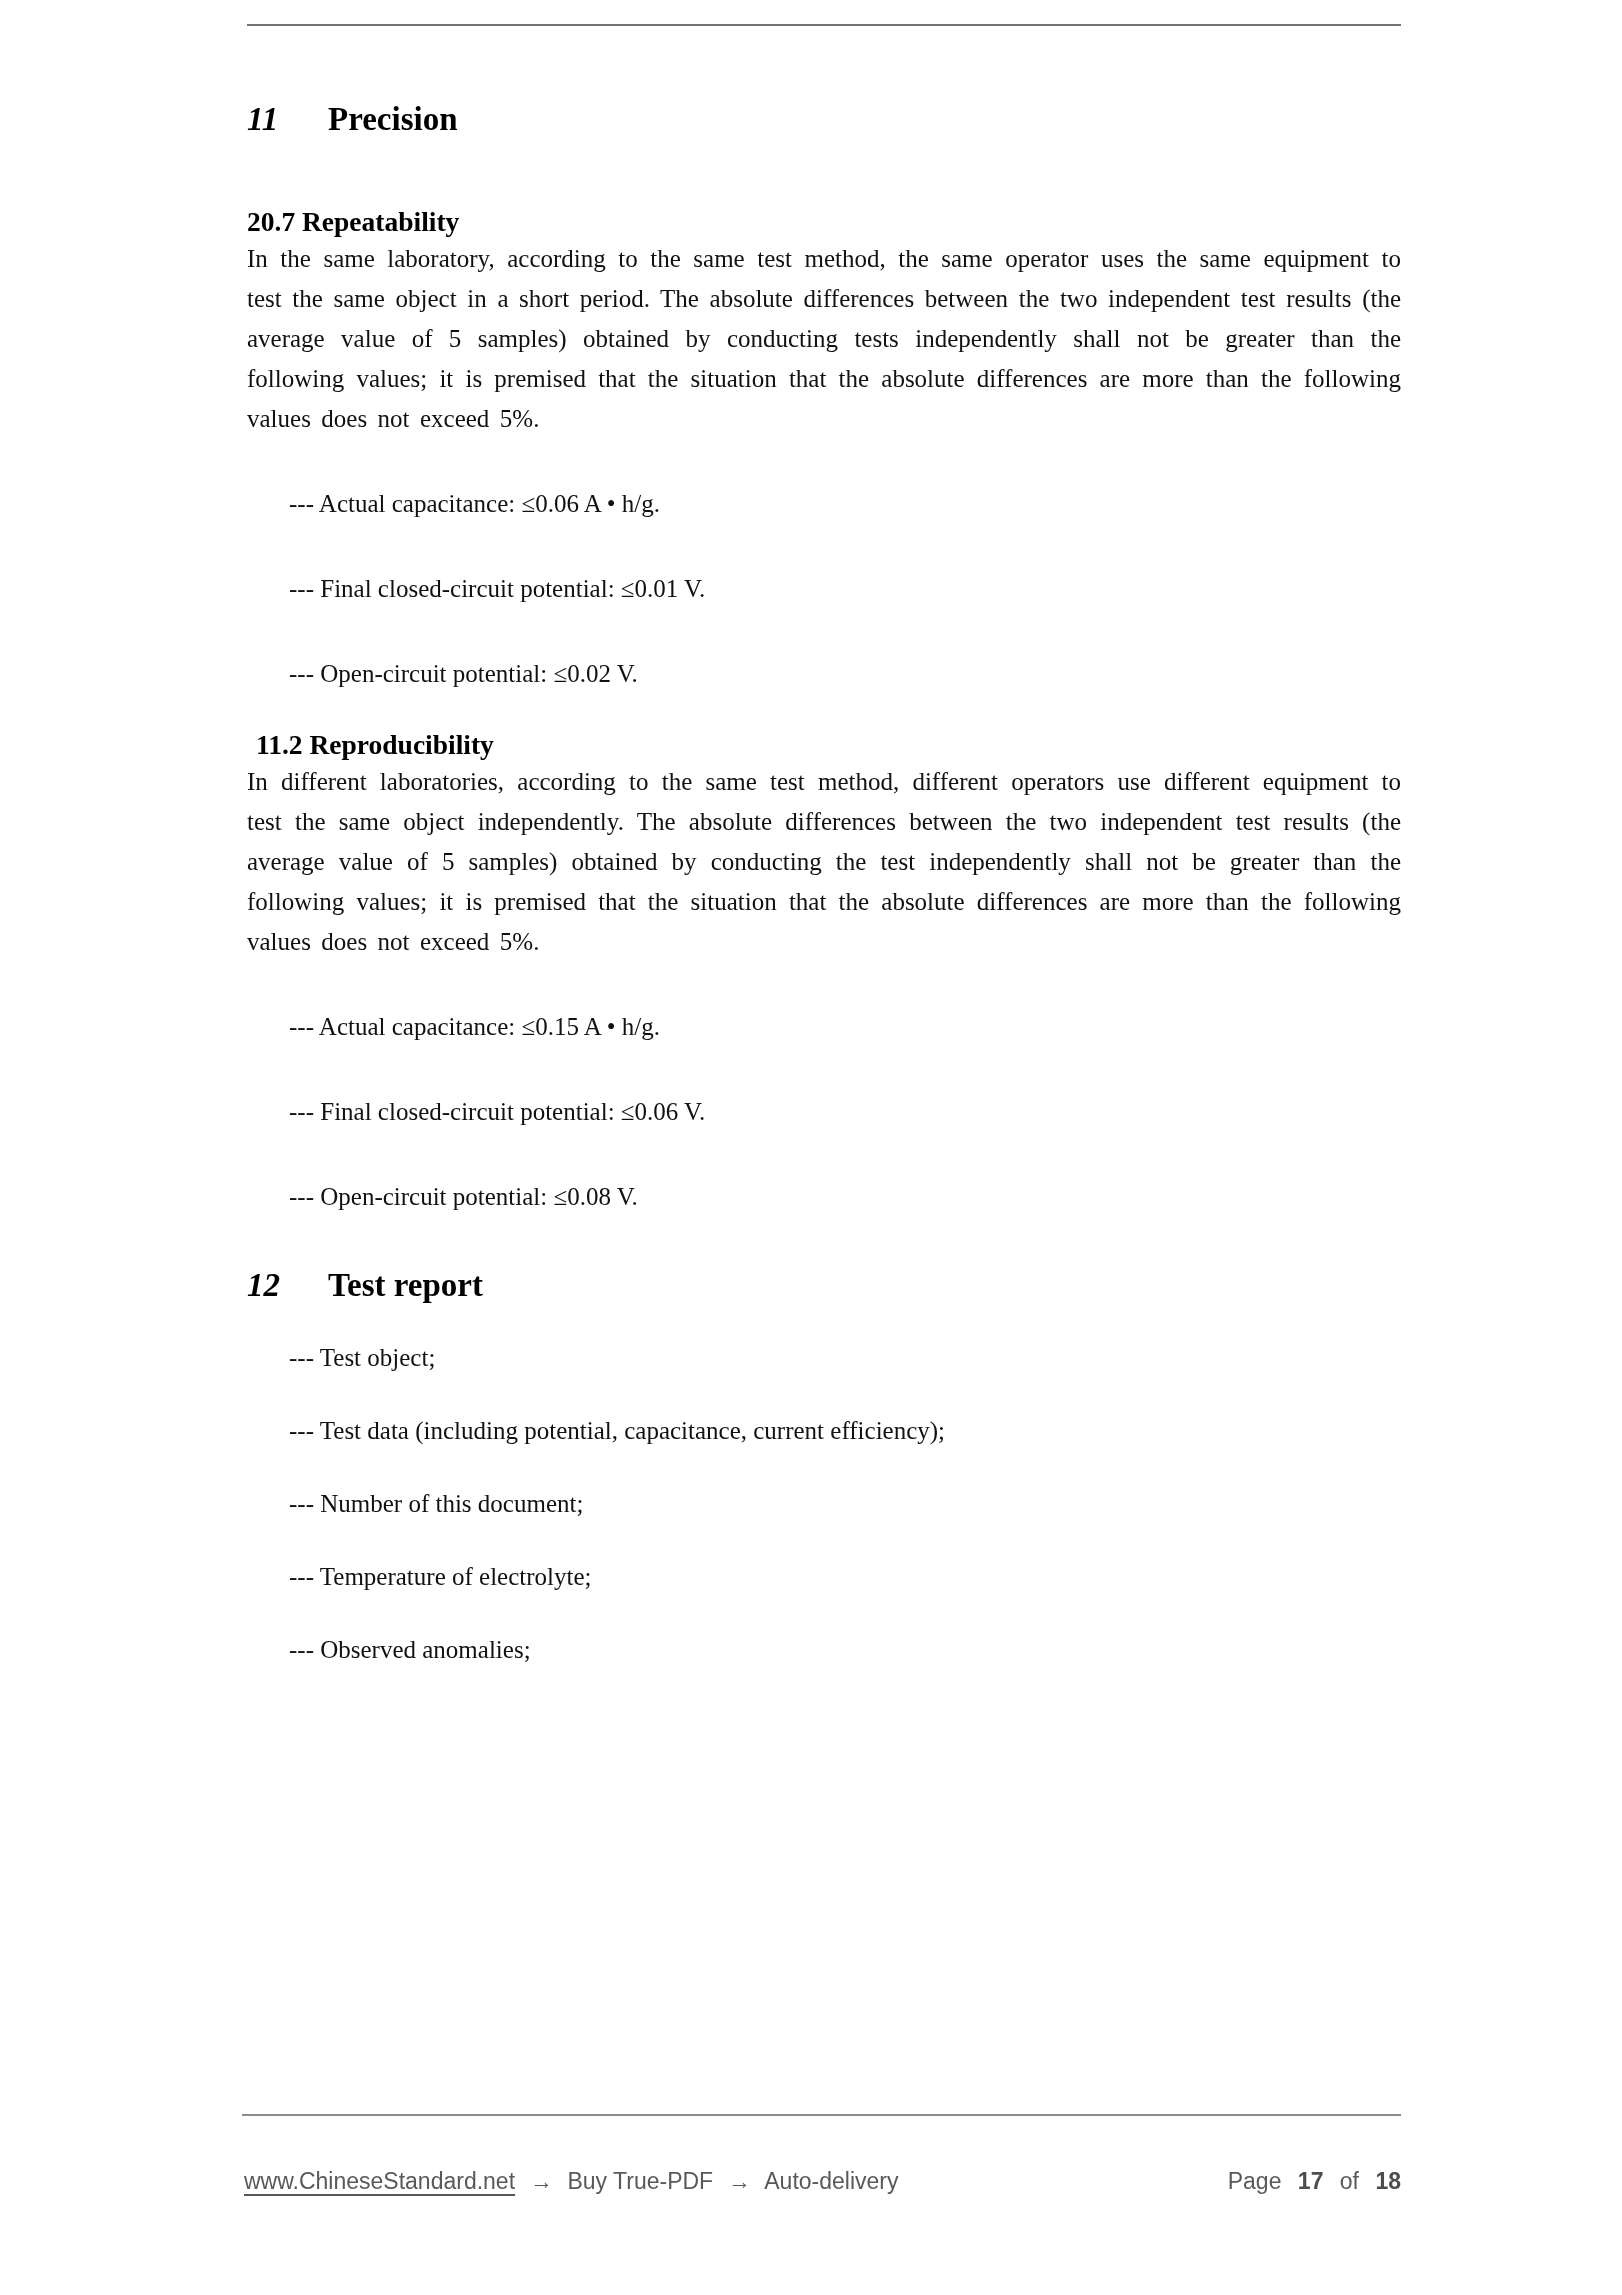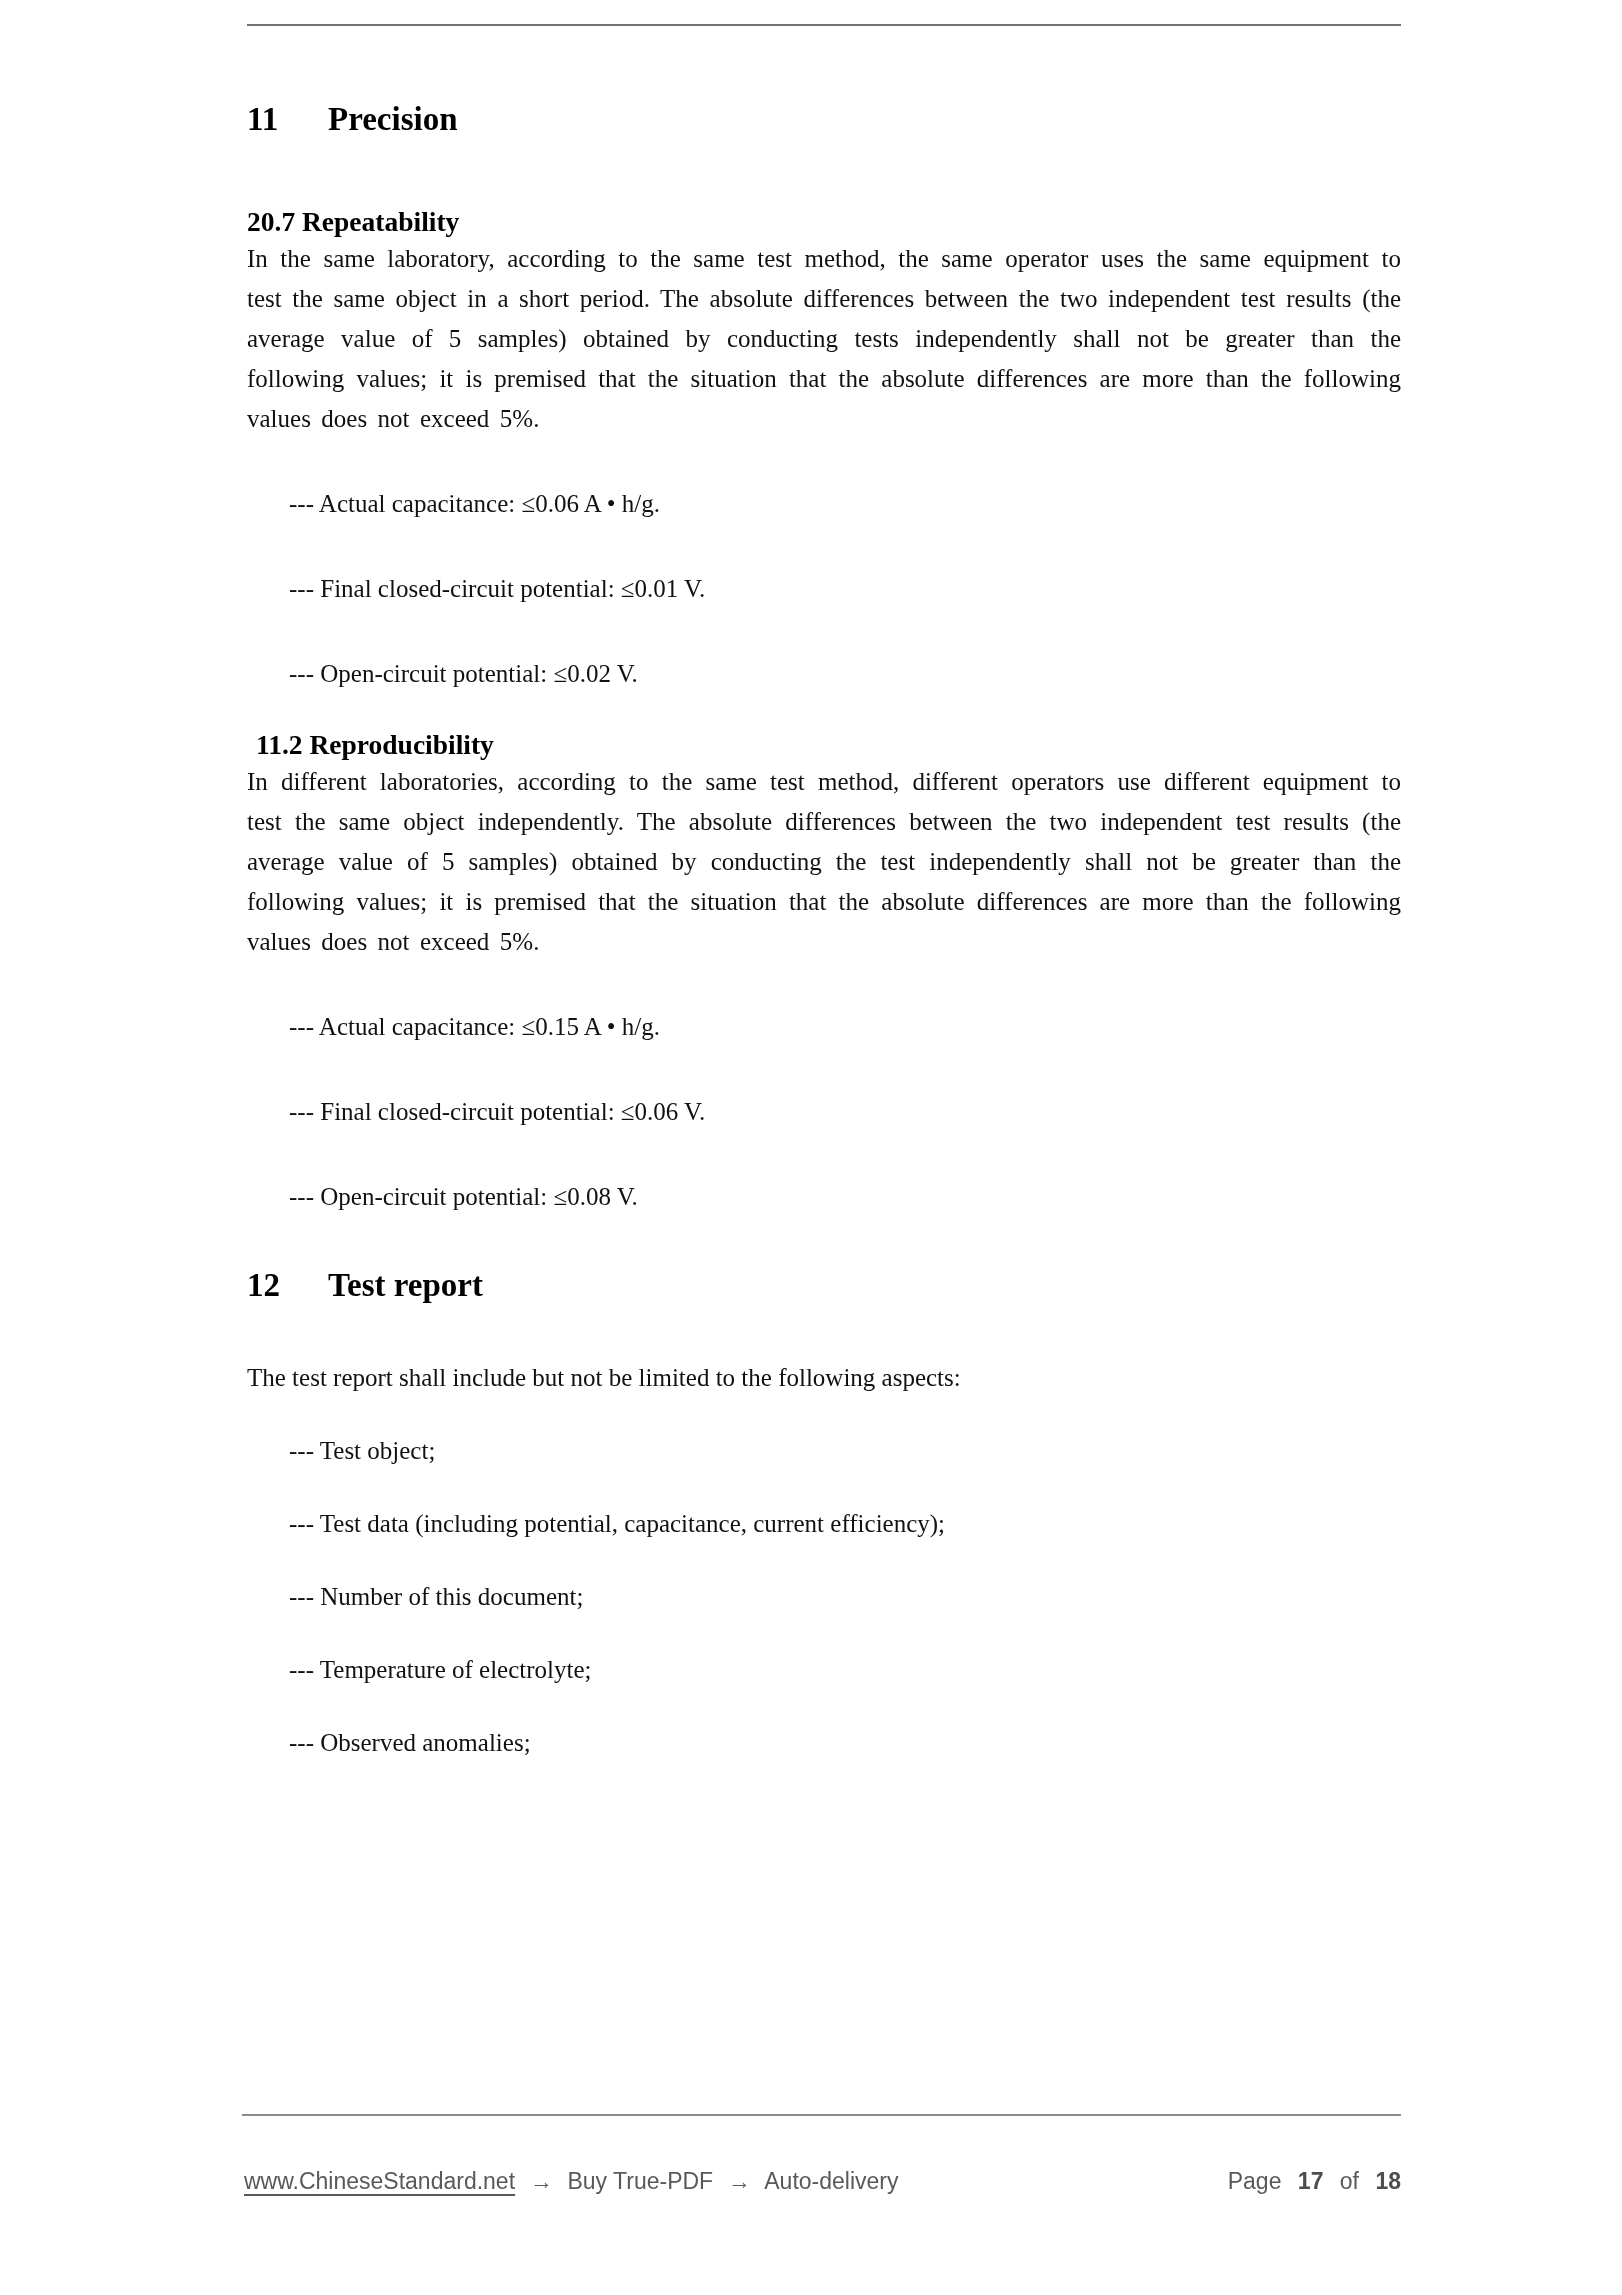--- a/index.html
+++ b/index.html
@@ -33,20 +33,21 @@
   }
   h1.sec {
     font-size: 33px;
     line-height: 40px;
     font-weight: bold;
     color: #000000;
   }
   h1.sec .num {
     display: inline-block;
     width: 81px;
+    font-style: italic;
   }
   h1.s11 { margin-top: 73px; }
   h1.s12 { margin-top: 48px; }
   h2.subsec {
     font-size: 27.5px;
     line-height: 35px;
     font-weight: bold;
     color: #000000;
   }
   h2.s11-1 { margin-top: 65px; }
@@ -135,21 +136,20 @@
   <p class="body-par">In different laboratories, according to the same test method, different operators use different equipment to test the same object independently. The absolute differences between the two independent test results (the average value of 5 samples) obtained by conducting the test independently shall not be greater than the following values; it is premised that the situation that the absolute differences are more than the following values does not exceed 5%.</p>
 
   <div class="dash-item sp-wide">--- Actual capacitance: ≤0.15 A • h/g.</div>
   <div class="dash-item sp-wide">--- Final closed-circuit potential: ≤0.06 V.</div>
   <div class="dash-item sp-wide">--- Open-circuit potential: ≤0.08 V.</div>
 
   <h1 class="sec s12">
     <span class="num">12</span><span>Test report</span>
   </h1>
 
-  <p class="intro-par">The test report shall include but not be limited to the following aspects:</p>
 
   <div class="dash-item sp-narrow">--- Test object;</div>
   <div class="dash-item sp-narrow">--- Test data (including potential, capacitance, current efficiency);</div>
   <div class="dash-item sp-narrow">--- Number of this document;</div>
   <div class="dash-item sp-narrow">--- Temperature of electrolyte;</div>
   <div class="dash-item sp-narrow">--- Observed anomalies;</div>
 
 </div>
 
 <div class="footer-rule"></div>

